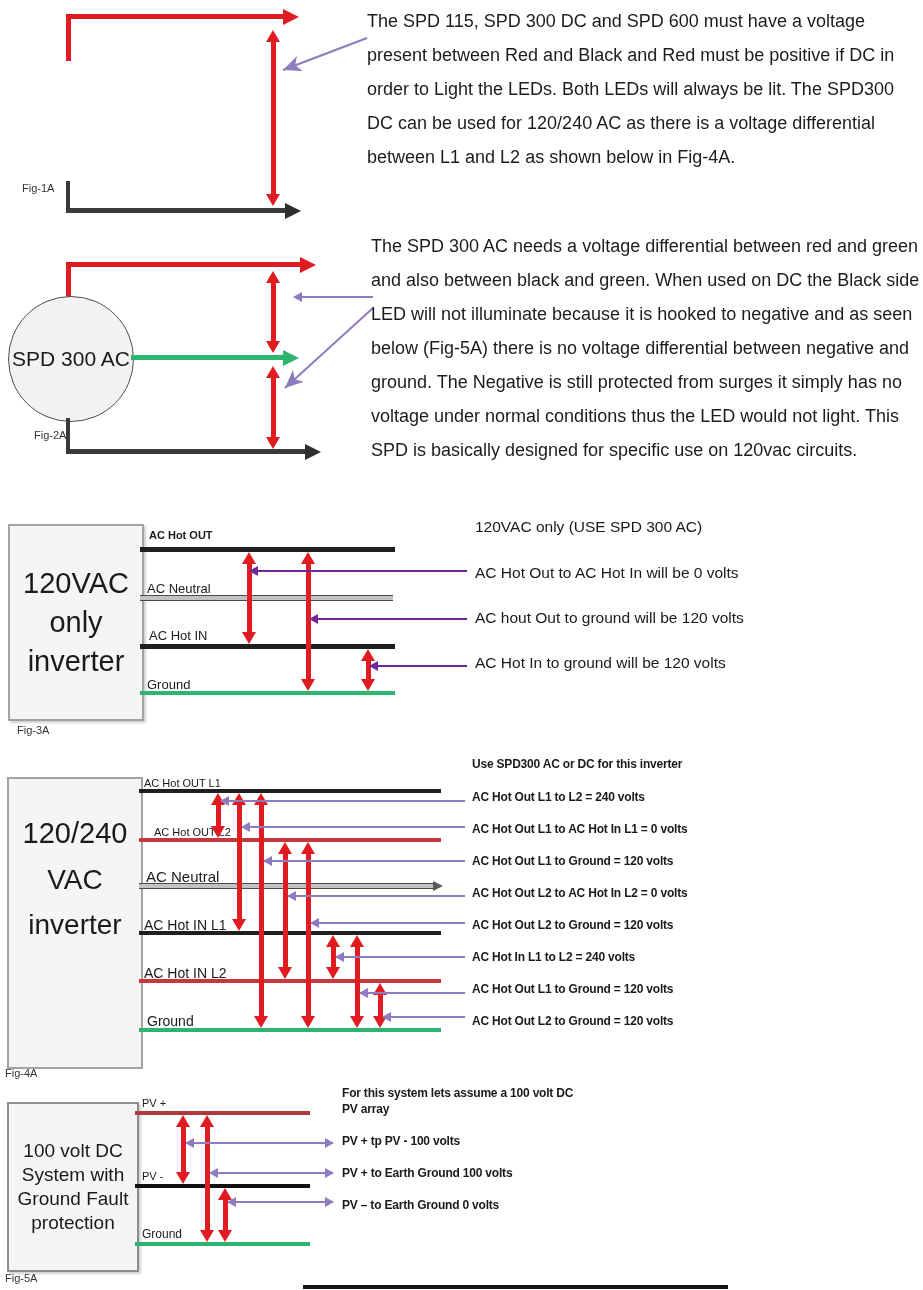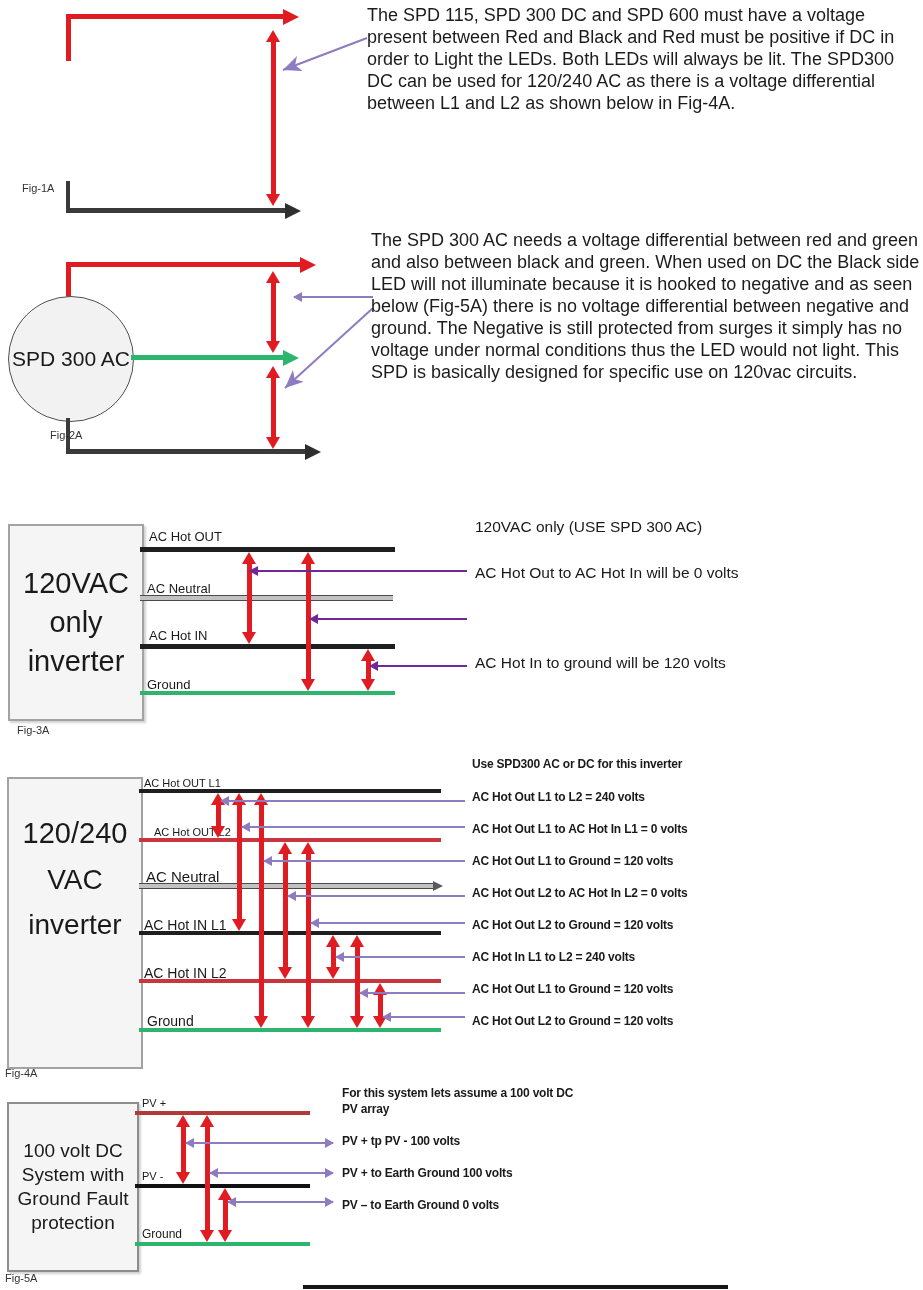--- a/index.html
+++ b/index.html
@@ -1,19 +1,19 @@
 <!DOCTYPE html>
 <html><head>
 <meta charset="utf-8">
 <style>
   html,body{margin:0;padding:0;background:#fff;}
   .c{position:relative;width:923px;height:1290px;background:#ffffff;overflow:hidden;
      font-family:"Liberation Sans",sans-serif;color:#1a1a1a;}
   .t{position:absolute;white-space:nowrap;}
-  .para{position:absolute;font-size:18px;line-height:22px;color:#1c1c1c;}
+  .para{position:absolute;font-size:18px;line-height:34px;color:#1c1c1c;}
   .fig{position:absolute;font-size:11px;color:#333;}
   .hl{position:absolute;}
   .vl{position:absolute;}
   
   .va{position:absolute;width:16px;}
   .va i{position:absolute;left:5.5px;top:9px;bottom:9px;width:5px;background:#e11b22;display:block;}
   .va:before{content:"";position:absolute;top:0;left:1px;border-left:7px solid transparent;
      border-right:7px solid transparent;border-bottom:12px solid #e11b22;}
   .va:after{content:"";position:absolute;bottom:0;left:1px;border-left:7px solid transparent;
      border-right:7px solid transparent;border-top:12px solid #e11b22;}
@@ -75,34 +75,34 @@
     <span>SPD 300 AC</span>
   </div>
   <div class="hl" style="left:131px;top:355px;width:152px;height:5px;background:#2db56e;"></div>
   <div class="tr green" style="left:283px;top:350px;"></div>
   <div class="va" style="left:265px;top:366px;height:83px;">
       <i></i>
     </div>
   <div class="vl" style="left:66px;top:418px;width:4px;height:33px;background:#3a3a3a;"></div>
   <div class="hl" style="left:66px;top:449px;width:239px;height:5px;background:#3a3a3a;"></div>
   <div class="tr black" style="left:305px;top:444px;"></div>
-  <div class="fig" style="left:26px;top:429px;padding-left:24px;">Fig-2A</div>
+  <div class="fig" style="left:10px;top:429px;padding-left:24px;">Fig-2A</div>
   <div class="pl pc-light" style="left:294px;top:296px;width:79px;"></div>
   <svg class="svgd" style="left:280px;top:302px;" width="100" height="94" viewBox="0 0 100 94">
     <line x1="93" y1="6" x2="5" y2="86" stroke="#8f7bbf" stroke-width="2" marker-end="url(#phead)"></line>
   </svg>
 
   <div class="para" style="left:371px;top:229px;width:552px;">The SPD 300 AC needs a voltage differential between red and green and also between black and green. When used on DC the Black side LED will not illuminate because it is hooked to negative and as seen below (Fig-5A) there is no voltage differential between negative and ground. The Negative is still protected from surges it simply has no voltage under normal conditions thus the LED would not light. This SPD is basically designed for specific use on 120vac circuits.</div>
 
   <div class="ibox" style="left:8px;top:524px;width:132px;height:193px;font-size:29px;line-height:39px;">
     <span>120VAC</span>
     <span>only</span>
     <span>inverter</span>
   </div>
-  <span class="t" style="left:149px;top:529px;font-size:13px;">AC Hot OUT</span>
+  <span class="t" style="left:149px;top:529px;font-size:11px;font-weight:bold;">AC Hot OUT</span>
   <span class="t" style="left:147px;top:581px;font-size:13px;">AC Neutral</span>
   <span class="t" style="left:149px;top:628px;font-size:13px;">AC Hot IN</span>
   <span class="t" style="left:147px;top:677px;font-size:13px;">Ground</span>
   <div class="hl" style="left:140px;top:547px;width:255px;height:5px;background:#1f1f1f;"></div>
   <div class="hl neutral" style="left:140px;top:595px;width:253px;"></div>
   <div class="hl" style="left:140px;top:644px;width:255px;height:5px;background:#1f1f1f;"></div>
   <div class="hl" style="left:140px;top:691px;width:255px;height:4px;background:#2db56e;"></div>
   <div class="va" style="left:241px;top:552px;height:92px;">
       <i></i>
     </div>
@@ -110,20 +110,21 @@
       <i></i>
     </div>
   <div class="va" style="left:360px;top:649px;height:42px;">
       <i></i>
     </div>
   <div class="pl pc-dark" style="left:250px;top:570px;width:217px;"></div>
   <div class="pl pc-dark" style="left:310px;top:618px;width:157px;"></div>
   <div class="pl pc-dark" style="left:370px;top:665px;width:97px;"></div>
   <div class="ann" style="left:475px;top:518px;">120VAC only (USE SPD 300 AC)</div>
   <div class="ann" style="left:475px;top:564px;">AC Hot Out to AC Hot In will be 0 volts</div>
+  <div class="ann" style="left:475px;top:609px;">AC hout Out to ground will be 120 volts</div>
   <div class="ann" style="left:475px;top:654px;">AC Hot In to ground will be 120 volts</div>
   <div class="fig" style="left:17px;top:724px;text-align:right;">Fig-3A</div>
 
   <div class="ibox" style="left:7px;top:777px;width:132px;height:288px;justify-content:flex-start;box-shadow:none;">
     <span style="margin-top:38px;font-size:29px;">120/240</span>
     <span style="margin-top:14px;font-size:28px;">VAC</span>
     <span style="margin-top:13px;font-size:28px;">inverter</span>
   </div>
   <span class="t" style="left:144px;top:777px;font-size:11px;">AC Hot OUT L1</span>
   <span class="t" style="left:144px;top:826px;font-size:11px;padding-left:10px;">AC Hot OUT L2</span>

